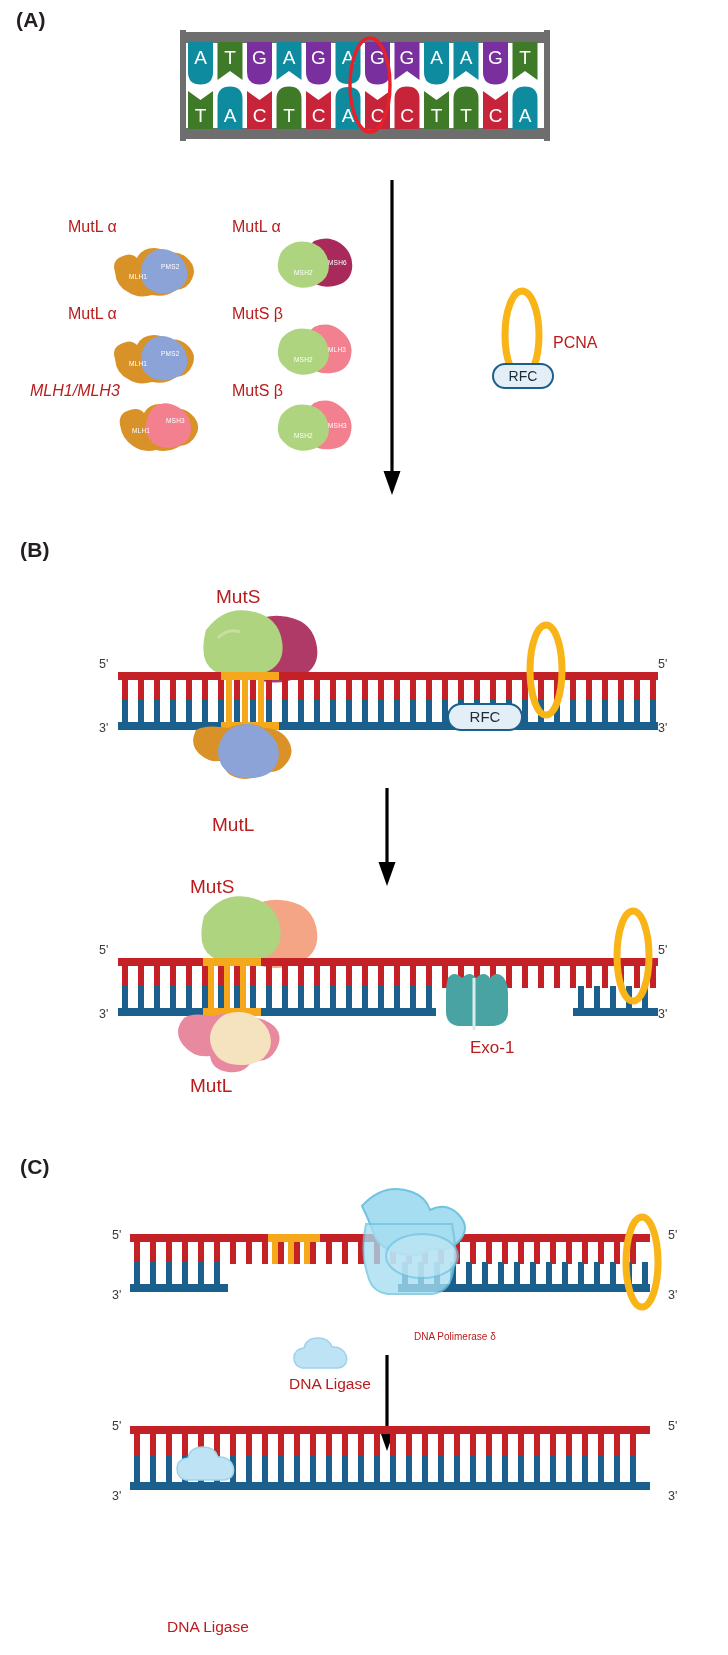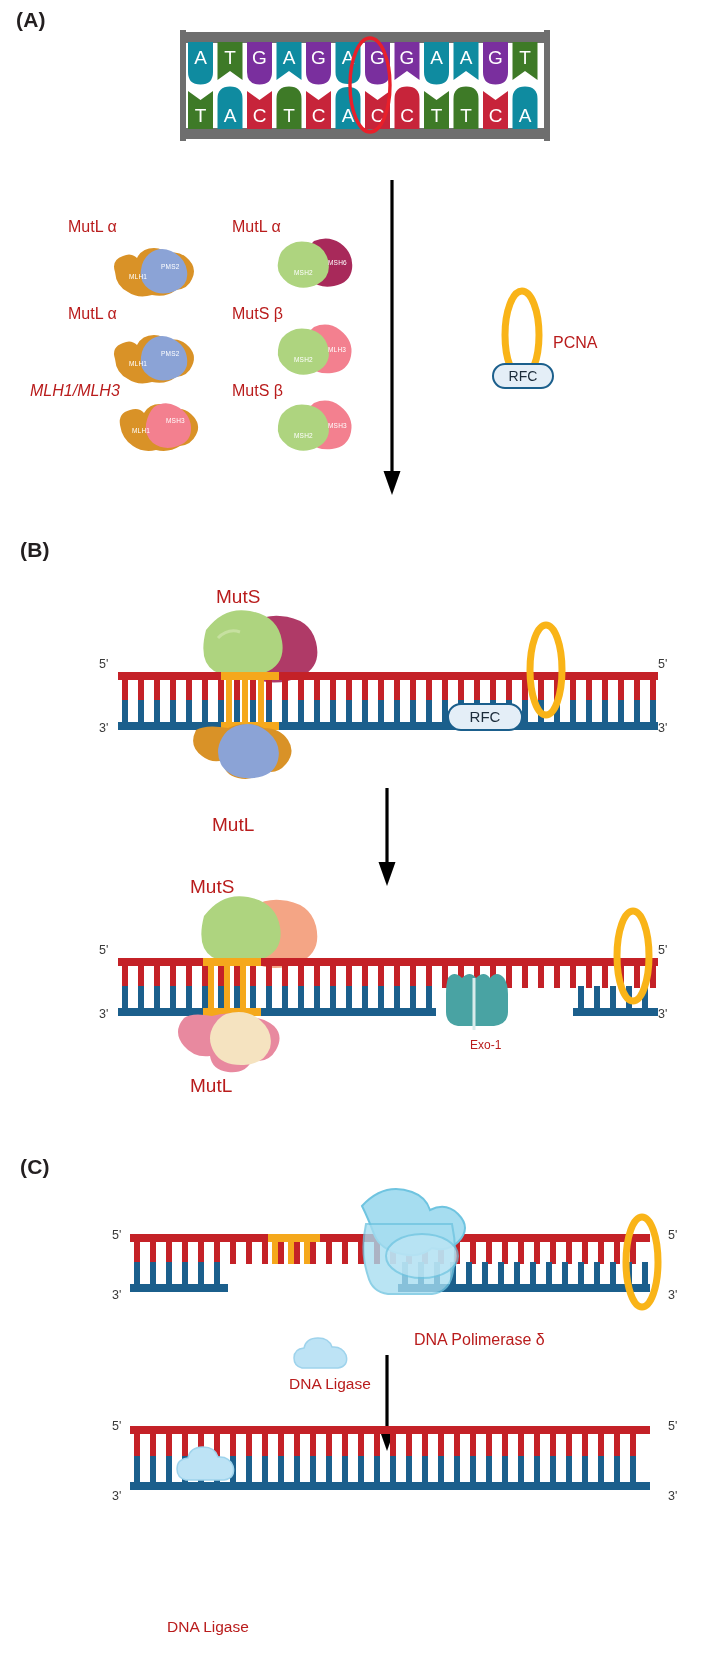--- a/index.html
+++ b/index.html
@@ -391,21 +391,21 @@
   <g>
     <path d="M330 92 q6-8 14 0 q8-8 14 0 q8-8 14 0 q7-8 14 0 q4 6 4 16 v18 q0 12-14 14
              h-36 q-12-2-12-14 v-18 q0-10 2-16z" fill="#49a3a3"></path>
     <path d="M356 92 v52" stroke="#d8ecec" stroke-width="3" fill="none"></path>
   </g>
 
   <ellipse cx="515" cy="70" rx="16" ry="45" fill="none" stroke="#f9b418" stroke-width="7"></ellipse>
 </svg>
 </div>
 <div class="abs lbl" style="left:190px;top:1075px;font-size:19px;">MutL</div>
-<div class="abs lbl" style="left:470px;top:1038px;font-size:12px;">Exo-1</div>
+<div class="abs lbl" style="left:470px;top:1038px;font-size:17px;">Exo-1</div>
 
 <div class="abs panel-label" style="left:20px;top:1155px;">(C)</div>
 
 <div class="abs tick-lbl" style="left:112px;top:1228px;">5'</div>
 <div class="abs tick-lbl" style="left:112px;top:1288px;">3'</div>
 <div class="abs tick-lbl" style="left:668px;top:1228px;">5'</div>
 <div class="abs tick-lbl" style="left:668px;top:1288px;">3'</div>
 
 <div class="abs" style="left:130px;top:1180px;">
 <svg width="535" height="160" viewBox="0 0 535 160">
@@ -484,21 +484,21 @@
     <path d="M232 26 q22-24 50-14 q14 5 18 18 q16-8 28 4 q14 14 0 28 q-10 10-26 6
              q-12 10-30 6 q-22-4-28-20 q-6-16-12-28z" fill="#a6ddf0" stroke="#6fc4e0" stroke-width="2"></path>
     <path d="M236 44 q-6 28 2 52 q4 16 20 18 h44 q16-2 20-18 q6-24 0-52z" fill="#a6ddf0" opacity=".78" stroke="#6fc4e0" stroke-width="2"></path>
     <ellipse cx="292" cy="76" rx="36" ry="22" fill="#bfe6f5" opacity=".7" stroke="#6fc4e0" stroke-width="2"></ellipse>
   </g>
 
   <ellipse cx="512" cy="82" rx="16" ry="45" fill="none" stroke="#f9b418" stroke-width="7"></ellipse>
 </svg>
 </div>
 
-<div class="abs lbl" style="left:414px;top:1331px;font-size:16px;">DNA Polimerase δ</div>
+<div class="abs lbl" style="left:414px;top:1331px;font-size:10px;">DNA Polimerase δ</div>
 
 <div class="abs" style="left:292px;top:1338px;">
 <svg width="64" height="40" viewBox="0 0 64 40">
   <path d="M10 30 q-8-2-8-10 q0-9 10-10 q2-10 14-10 q11 0 14 9 q10-1 14 8 q3 11-8 13z" fill="#bde3f5" stroke="#9ed3ec" stroke-width="1.5"></path>
 </svg>
 </div>
 <div class="abs lbl" style="left:289px;top:1375px;font-size:15.5px;">DNA Ligase</div>
 
 <div class="abs" style="left:375px;top:1355px;">
 <svg width="30" height="98" viewBox="0 0 30 98">

